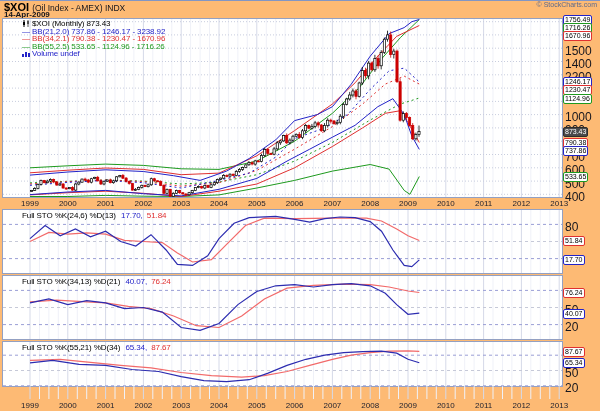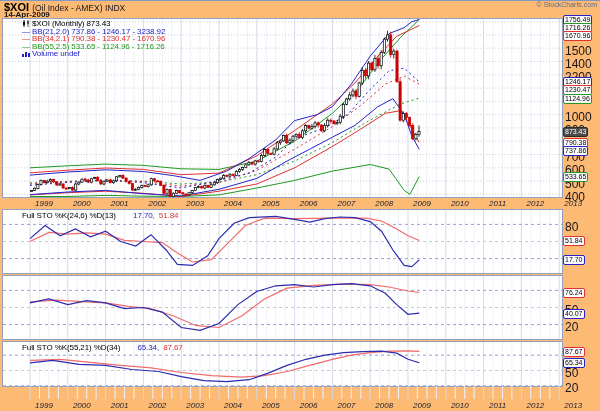--- a/index.html
+++ b/index.html
@@ -12,23 +12,23 @@
   .quote{position:absolute;right:16px;top:7px;font-size:8px;white-space:nowrap;}
   .quote b{color:#000;font-weight:bold;}
   .quote span.v{color:#1a1ab8;font-weight:bold;margin:0 4px 0 2px;}
   .plot{position:absolute;left:3px;width:559px;background:#fff;box-shadow:0 0 0 1px #93a0c2;}
   .legend{position:absolute;left:19px;top:1px;}
   .lrow{font-size:8px;line-height:7.6px;white-space:nowrap;letter-spacing:-0.1px;}
   .lic{display:inline-block;width:10px;}
   .lic svg{vertical-align:-1px;}
   .plegend{position:absolute;left:19px;top:1px;font-size:8px;white-space:nowrap;letter-spacing:-0.1px;}
   .lt{color:#000;}
-  .lk{color:#2323c8;margin-left:15px;}
+  .lk{color:#2323c8;margin-left:3px;}
   .ld{color:#e03030;margin-left:2px;}
-  .xaxis{position:absolute;left:17px;width:559px;height:15px;font-style:italic;}
+  .xaxis{position:absolute;left:3px;width:559px;height:15px;}
   .yearlab{position:absolute;top:2px;font-size:8px;color:#23232e;transform:translateX(-50%);}
   #rlabels{position:absolute;left:563px;top:0;width:37px;height:411px;}
   .ylab{position:absolute;left:2px;font-size:12px;color:#16161e;white-space:nowrap;}
   .badge{position:absolute;left:0px;font-size:7px;line-height:8px;padding:0 1px;background:#fff;
          border:1px solid #000;border-radius:2px;white-space:nowrap;color:#000;}
 </style>
 </head>
 <body>
 
 <div class="page">
@@ -539,20 +539,25 @@
         <line x1="527.8" x2="527.8" y1="0" y2="63" stroke="#eff1f8" stroke-width="1"></line>
         <line x1="537.3" x2="537.3" y1="0" y2="63" stroke="#eff1f8" stroke-width="1"></line>
         <line x1="546.8" x2="546.8" y1="0" y2="63" stroke="#eff1f8" stroke-width="1"></line>
         <line x1="556.2" x2="556.2" y1="0" y2="63" stroke="#d5d9e8" stroke-width="1"></line>
         <line x1="0" x2="559" y1="48.6" y2="48.6" stroke="#9a9ed6" stroke-dasharray="3,3" stroke-width="1"></line>
         <line x1="0" x2="559" y1="31.5" y2="31.5" stroke="#c6c9d8" stroke-dasharray="3,3" stroke-width="1"></line>
         <line x1="0" x2="559" y1="14.4" y2="14.4" stroke="#9a9ed6" stroke-dasharray="3,3" stroke-width="1"></line>
         <polyline points="27.0,25.8 53.5,24.1 83.7,25.8 102.6,26.9 125.3,30.4 148.0,32.6 170.6,40.0 193.3,49.7 216.0,51.5 238.7,40.0 261.4,22.9 284.0,12.1 310.5,9.3 340.7,8.1 367.2,8.7 386.1,11.0 405.0,15.0 416.3,16.5" fill="none" stroke="#f26a6a" stroke-width="1.2"></polyline>
         <polyline points="27.0,26.9 45.9,22.9 64.8,28.6 83.7,24.7 102.6,26.9 121.5,32.6 140.4,31.5 159.3,36.1 178.2,51.5 197.1,54.3 216.0,47.5 234.9,28.6 253.8,15.5 272.7,9.8 291.6,8.7 310.5,11.0 329.4,8.7 348.3,7.6 367.2,9.8 382.3,17.3 393.7,28.6 405.0,38.3 416.3,37.2" fill="none" stroke="#2c2cb0" stroke-width="1.2"></polyline>
       </svg>
+    <div class="plegend">
+      <span class="lt">Full STO %K(34,13) %D(21)</span>
+      <span class="lk">40.07,</span>
+      <span class="ld">76.24</span>
+    </div>
   </div>
 
   <div class="plot" style="top:341px;height:44px;">
     <svg id="s3" width="559" height="57">
         <line x1="27.0" x2="27.0" y1="0" y2="57" stroke="#d5d9e8" stroke-width="1"></line>
         <line x1="36.5" x2="36.5" y1="0" y2="57" stroke="#eff1f8" stroke-width="1"></line>
         <line x1="45.9" x2="45.9" y1="0" y2="57" stroke="#eff1f8" stroke-width="1"></line>
         <line x1="55.3" x2="55.3" y1="0" y2="57" stroke="#eff1f8" stroke-width="1"></line>
         <line x1="64.8" x2="64.8" y1="0" y2="57" stroke="#d5d9e8" stroke-width="1"></line>
         <line x1="74.3" x2="74.3" y1="0" y2="57" stroke="#eff1f8" stroke-width="1"></line>

